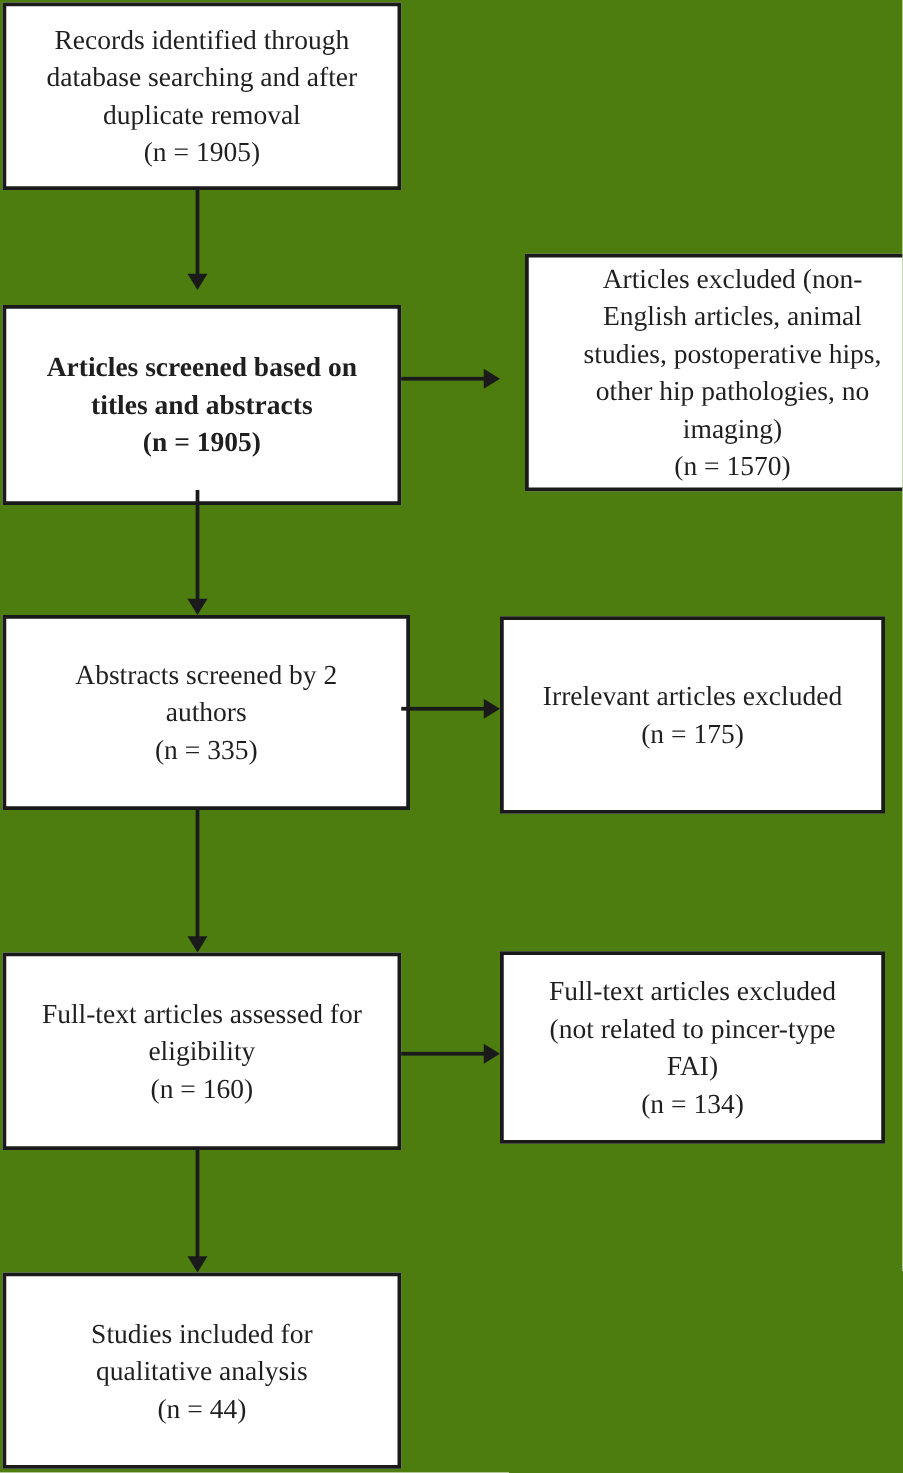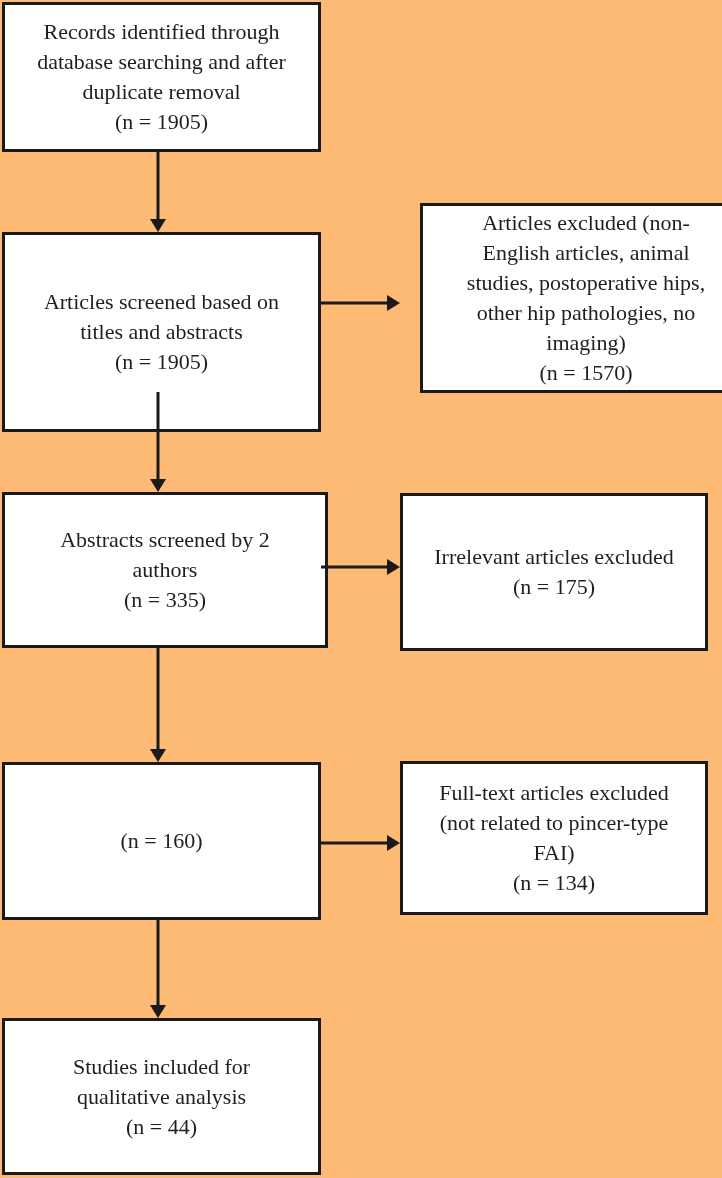--- a/index.html
+++ b/index.html
@@ -4,21 +4,21 @@
 <style>
   html, body {
     margin: 0;
     padding: 0;
     background: #ffffff;
   }
   .canvas {
     position: relative;
     width: 722px;
     height: 1178px;
-    background: #fdba74;
+    background: #4d7c0f;
     font-family: "Liberation Serif", "DejaVu Serif", serif;
     color: #1f1f1f;
     overflow: hidden;
   }
   .box {
     position: absolute;
     box-sizing: border-box;
     border: 3px solid #1a1a1a;
     background: #ffffff;
     display: flex;
@@ -89,33 +89,35 @@
 
 <div class="canvas">
 
   <div class="box" style="left:2px; top:2px; width:319px; height:150px;">
     <div class="label">Records identified through
 database searching and after
 duplicate removal</div>
     <div class="count">(n = 1905)</div>
   </div>
 
-  <div class="box" style="left:2px; top:232px; width:319px; height:200px;">
+  <div class="box" style="left:2px; top:244px; width:319px; height:160px;font-weight:bold;">
     <div class="label">Articles screened based on
 titles and abstracts</div>
     <div class="count">(n = 1905)</div>
   </div>
 
   <div class="box" style="left:2px; top:492px; width:326px; height:156px;">
     <div class="label">Abstracts screened by 2
 authors</div>
     <div class="count">(n = 335)</div>
   </div>
 
   <div class="box" style="left:2px; top:762px; width:319px; height:158px;">
+    <div class="label">Full-text articles assessed for
+eligibility</div>
     <div class="count">(n = 160)</div>
   </div>
 
   <div class="box" style="left:2px; top:1018px; width:319px; height:157px;">
     <div class="label">Studies included for
 qualitative analysis</div>
     <div class="count">(n = 44)</div>
   </div>
 
   <div class="box" style="left:420px; top:203px; width:332px; height:190px;">

